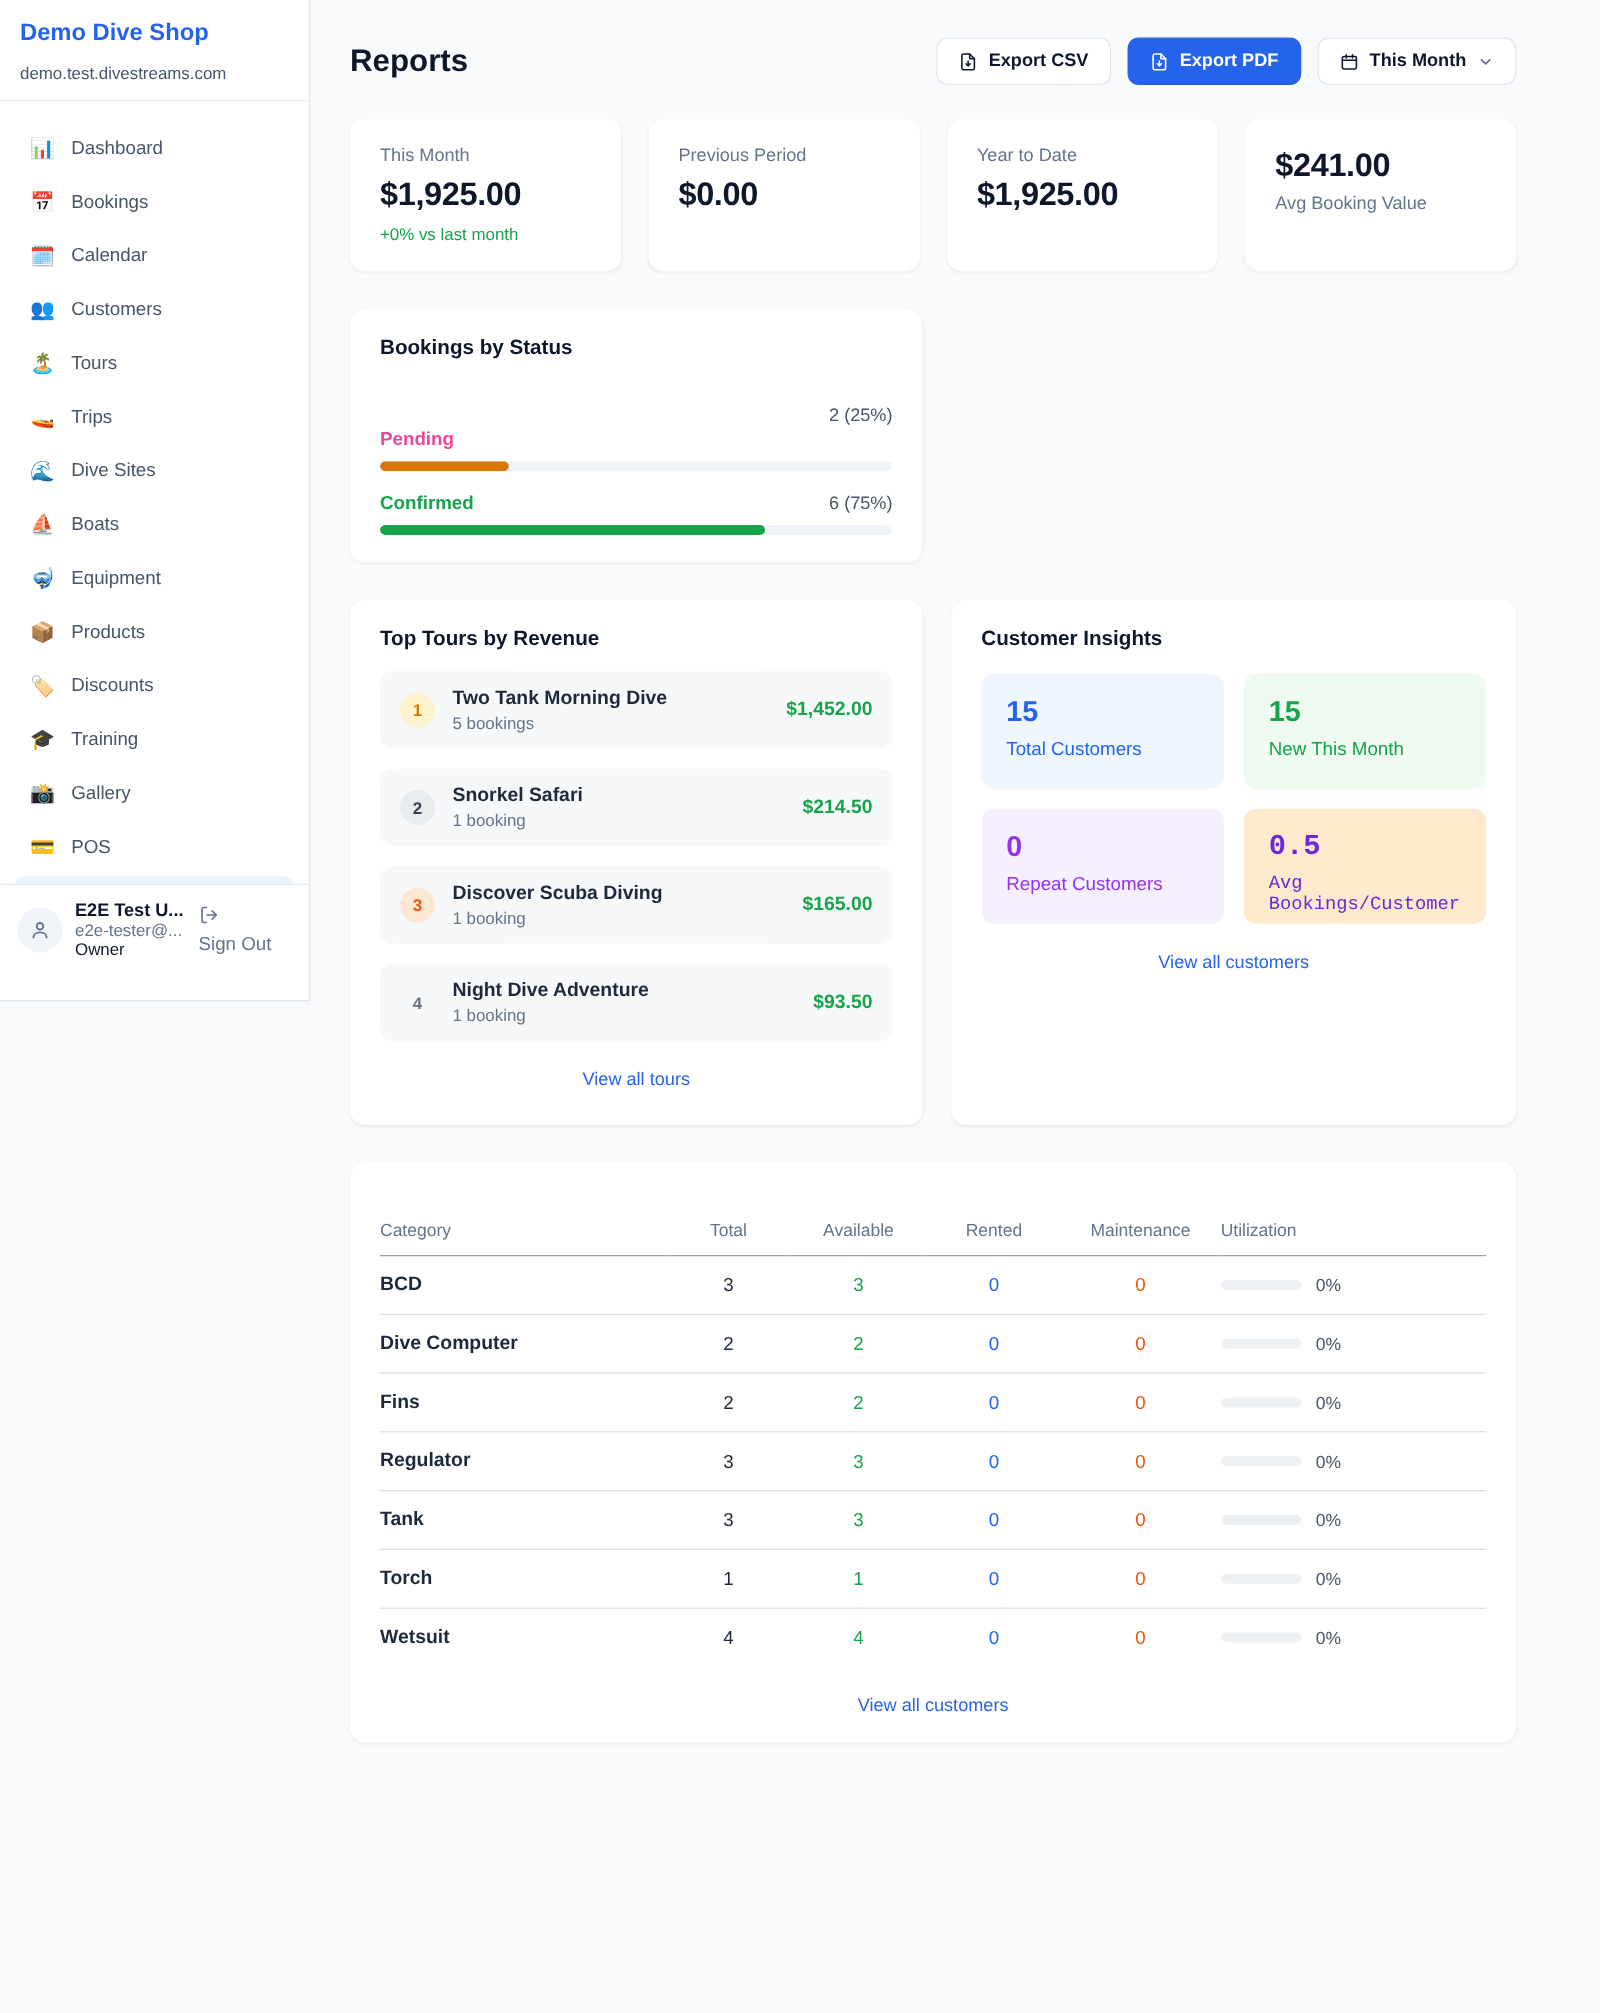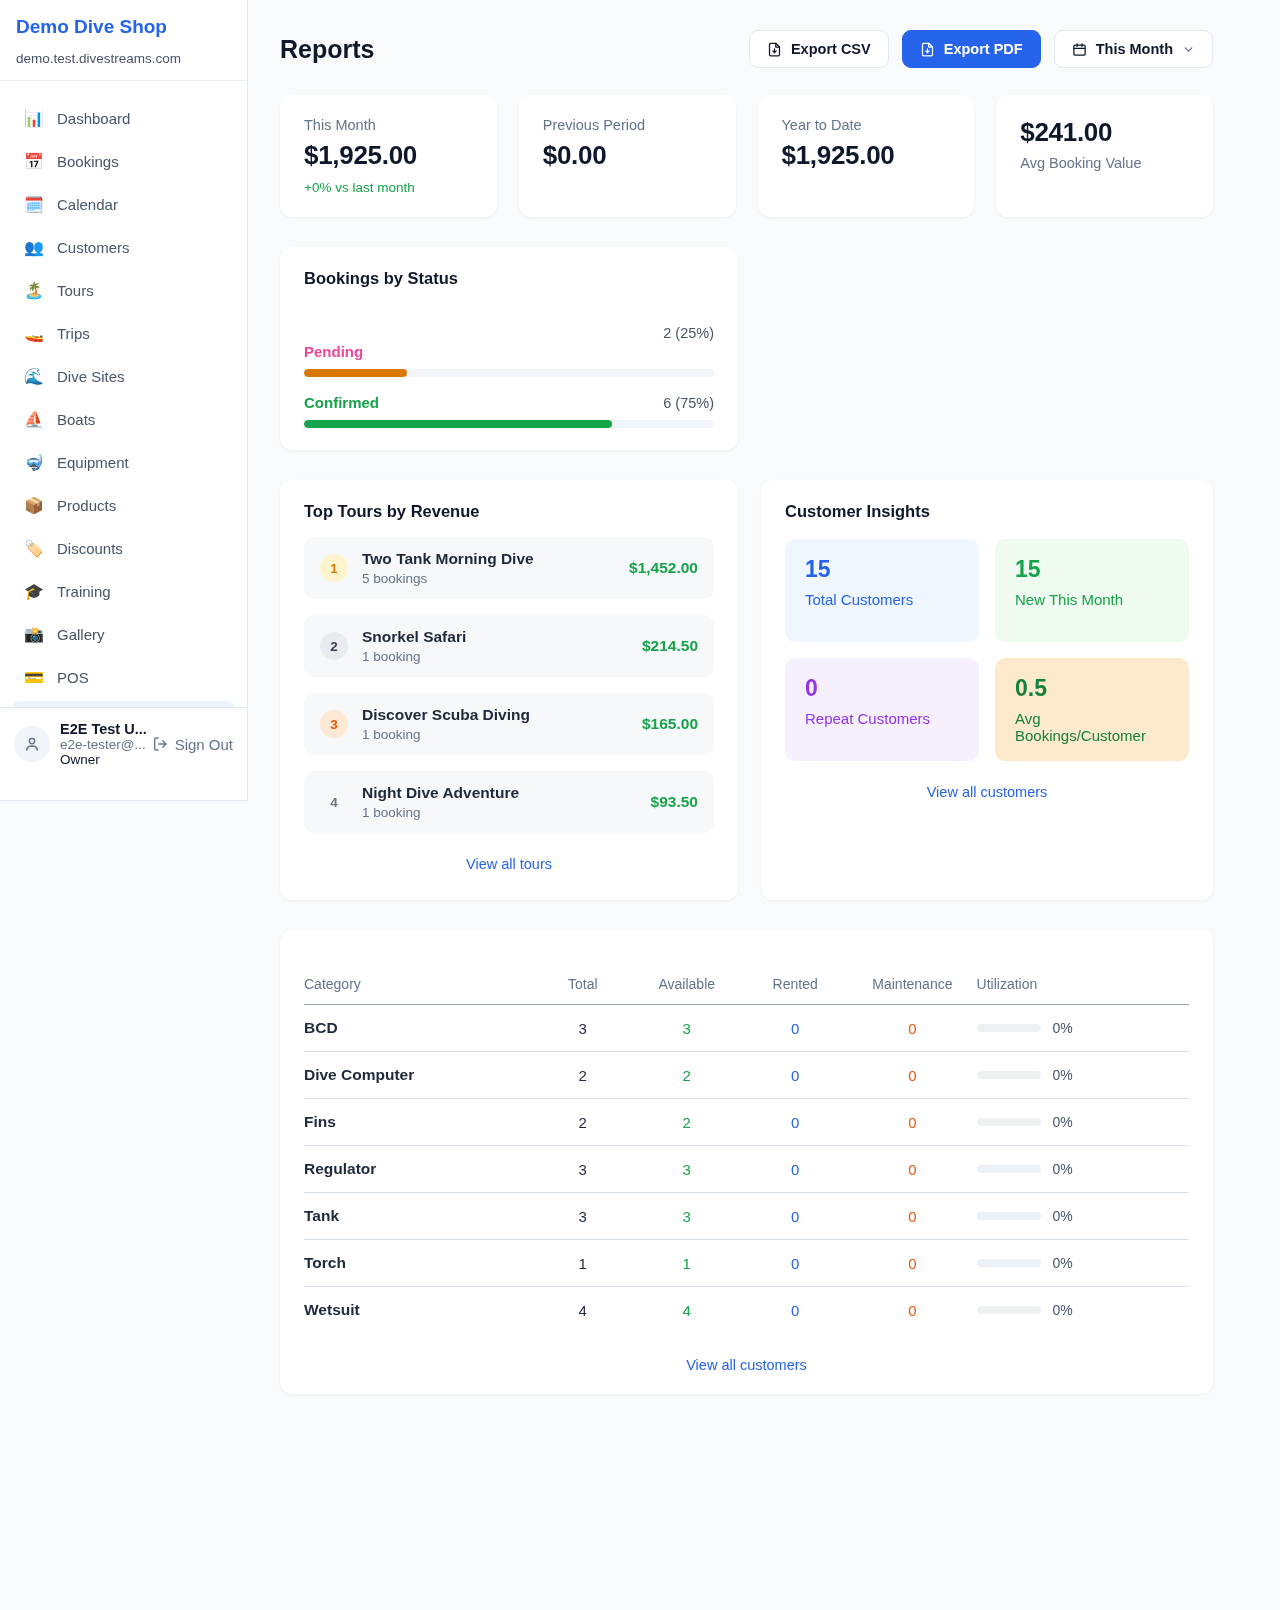--- a/index.html
+++ b/index.html
@@ -29,21 +29,21 @@
   .avatar {
     width:36px; height:36px; border-radius:50%; background:#f1f5f9; flex:0 0 36px;
     display:flex; align-items:center; justify-content:center; color:#64748b;
   }
   .user-col { min-width:0; }
   .user-name { font-size:14.5px; font-weight:bold; color:#0f172a; white-space:nowrap; }
   .user-email { font-size:13.5px; color:#64748b; white-space:nowrap; }
   .user-role { font-size:13.5px; color:#0f172a; }
   .signout {
     margin-left:2px; display:flex; gap:7px; color:#64748b;
-    font-size:15px; cursor:pointer; white-space:nowrap;
+    font-size:15px; cursor:pointer; white-space:nowrap;flex-direction:column;
   }
   
   .main { position:absolute; left:280px; top:0; width:933px; }
   .page-head { display:flex; justify-content:space-between; align-items:center; margin-top:30px; }
   .page-title { font-size:25px; font-weight:bold; color:#0f172a; }
   .head-actions { display:flex; gap:13px; }
   .btn {
     display:inline-flex; align-items:center; gap:9px; height:38px; padding:0 17px;
     border-radius:9px; background:#fff; border:1px solid #e2e8f0; font-size:14.5px;
     font-weight:bold; color:#0f172a; cursor:pointer; font-family:inherit;
@@ -89,27 +89,27 @@
   .rank-2 { background:#e9ecef; color:#374151; }
   .rank-3 { background:#fde8d4; color:#ea580c; }
   .tour-info { flex:1; min-width:0; }
   .tour-name { font-size:15.5px; font-weight:bold; color:#1e293b; }
   .tour-bookings { font-size:13.5px; color:#64748b; margin-top:3px; }
   .tour-revenue { font-size:15.5px; font-weight:bold; color:#16a34a; }
   .view-all { text-align:center; margin-top:22px; }
   .view-all span { color:#2563eb; font-size:14.5px; cursor:pointer; }
   
   .insight-grid { display:grid; grid-template-columns:1fr 1fr; gap:16px; margin-top:18px; }
-  .tile { border-radius:10px; padding:17px 20px; height:103px; }
+  .tile { border-radius:10px; padding:17px 20px; height:92px; }
   .tile-value { font-size:23px; font-weight:bold; }
   .tile-label { font-size:15px; margin-top:8px; }
   .tile-blue { background:#eff6ff; } .tile-blue .tile-value, .tile-blue .tile-label { color:#2563eb; }
   .tile-green { background:#effaf1; } .tile-green .tile-value, .tile-green .tile-label { color:#16a34a; }
   .tile-purple { background:#f6effe; } .tile-purple .tile-value, .tile-purple .tile-label { color:#9333ea; }
-  .tile-orange { background:#fdeacd; } .tile-orange .tile-value, .tile-orange .tile-label { color:#15803d; }
+  .tile-orange { background:#fdeacd; } .tile-orange .tile-value, .tile-orange .tile-label { color:#6d28d9;font-family:Liberation Mono, monospace; }
   
   .equip-card { margin-top:30px; padding-bottom:20px; }
   table { width:100%; border-collapse:collapse; margin-top:14px; }
   th {
     text-align:left; font-weight:normal; color:#64748b; font-size:14px; padding:10px 0 12px;
     border-bottom:1px solid #9aa5b1;
   }
   td { padding:0; height:47px; border-bottom:1px solid #d8dee5; font-size:15px; }
   th.num, td.num { text-align:center; }
   .col-cat { width:26%; } .col-total { width:11%; } .col-avail { width:12.5%; }

